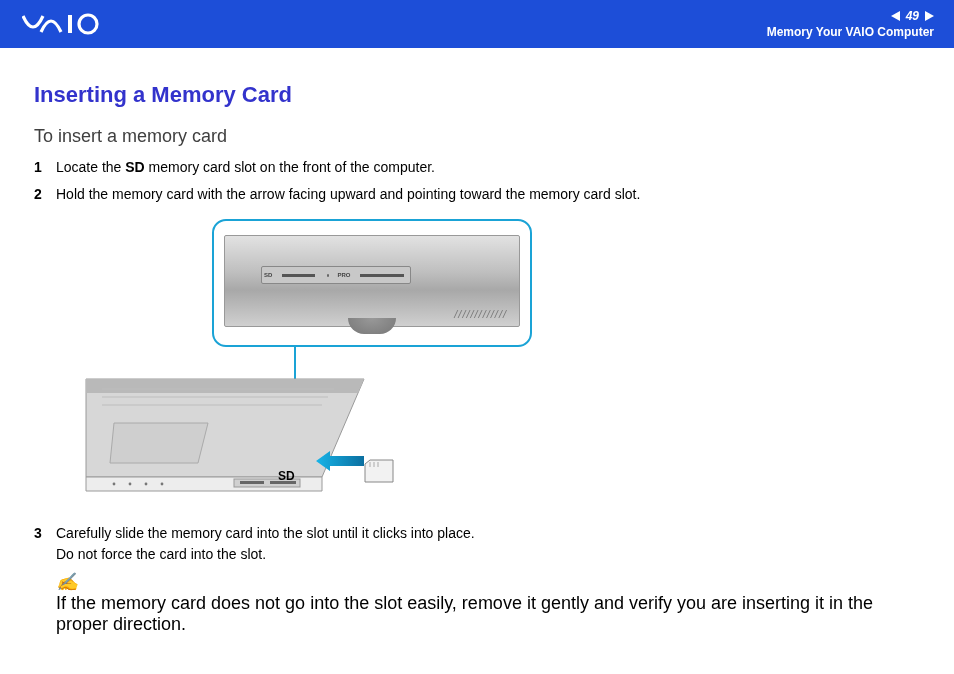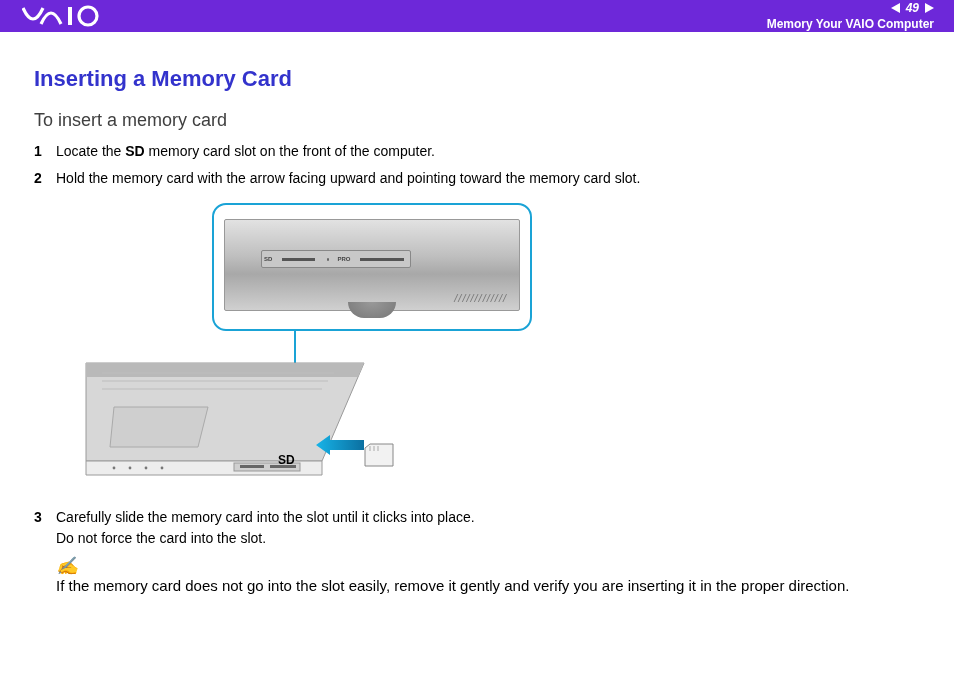--- a/index.html
+++ b/index.html
@@ -4,22 +4,22 @@
 <style>
   * { box-sizing: border-box; margin: 0; padding: 0; }
   body {
     width: 954px;
     height: 674px;
     font-family: Arial, Helvetica, sans-serif;
     background: #fff;
     position: relative;
   }
   .header-bar {
-    background: #6d28d9;
-    height: 32px;
+    background: #1d4ed8;
+    height: 48px;
     width: 100%;
     display: flex;
     align-items: center;
     justify-content: space-between;
     padding: 0 20px 0 22px;
   }
   .vaio-logo {
     color: #fff;
     font-family: Arial, sans-serif;
     font-size: 26px;
@@ -203,21 +203,21 @@
     margin-top: 8px;
     margin-left: 22px;
   }
   .note-icon {
     color: #3333cc;
     font-size: 18px;
     font-style: italic;
     line-height: 1;
   }
   .note-text {
-    font-size: 15px;
+    font-size: 18px;
     margin-top: 2px;
   }
 </style>
 </head>
 <body>
 
 <div class="header-bar">
   <div class="vaio-logo">
     <svg width="90" height="24" viewBox="0 0 90 24">
       <path d="M1 4 Q11 26 21 4" stroke="#fff" stroke-width="3.2" fill="none"></path>

